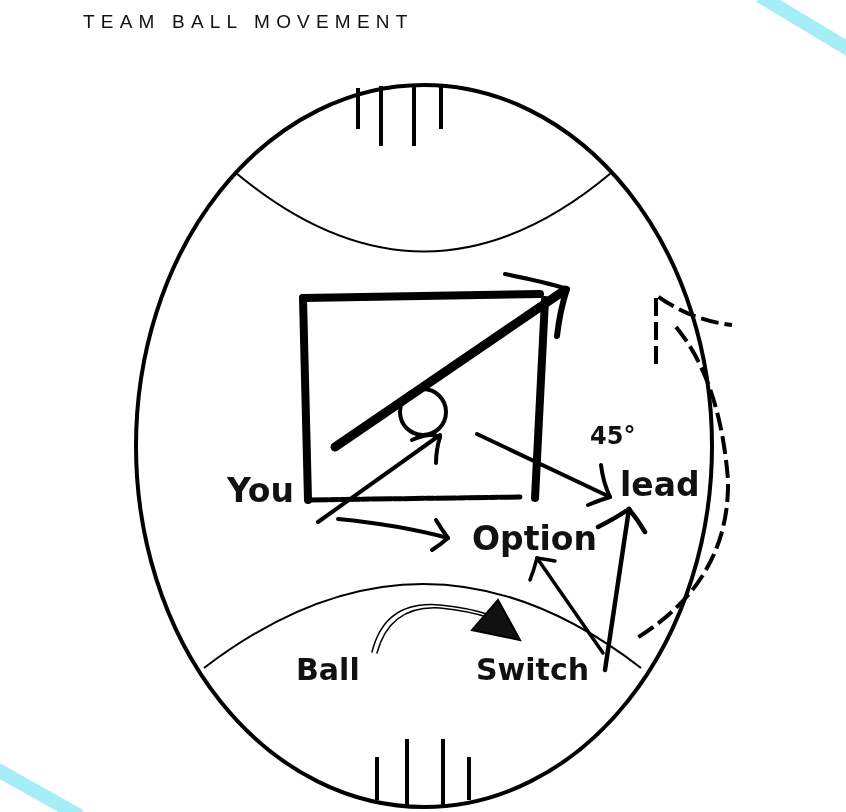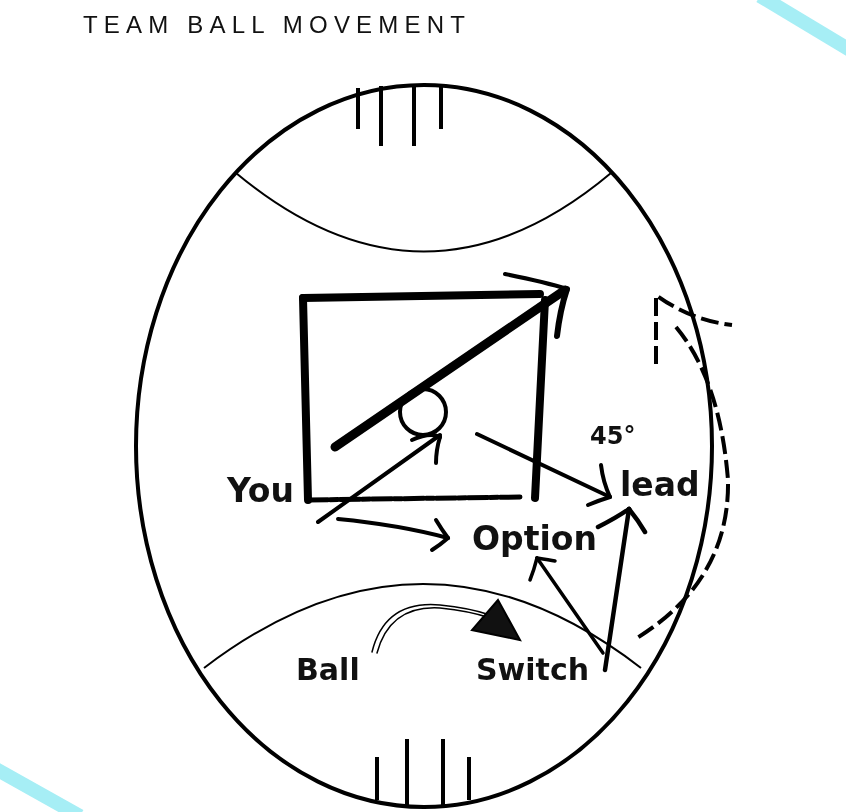--- a/index.html
+++ b/index.html
@@ -1,20 +1,20 @@
 <!DOCTYPE html>
 <html><head>
   <meta charset="utf-8">
   <style>
     html, body { margin: 0; padding: 0; background: #ffffff; }
     body { width: 846px; height: 812px; position: relative; overflow: hidden; font-family: "DejaVu Sans", sans-serif; }
     .title {
       position: absolute; left: 83px; top: 11px;
       font-family: "Liberation Sans", sans-serif;
-      font-size: 24px; letter-spacing: 6.2px; color: #111;
+      font-size: 19px; letter-spacing: 6.2px; color: #111;
       font-weight: 400;
     }
     svg.canvas { position: absolute; left: 0; top: 0; }
     .hand { font-family: "DejaVu Sans", sans-serif; font-weight: bold; fill: #111; }
   </style>
 </head>
 <body>
 
 <div class="title">TEAM BALL MOVEMENT</div>
 

